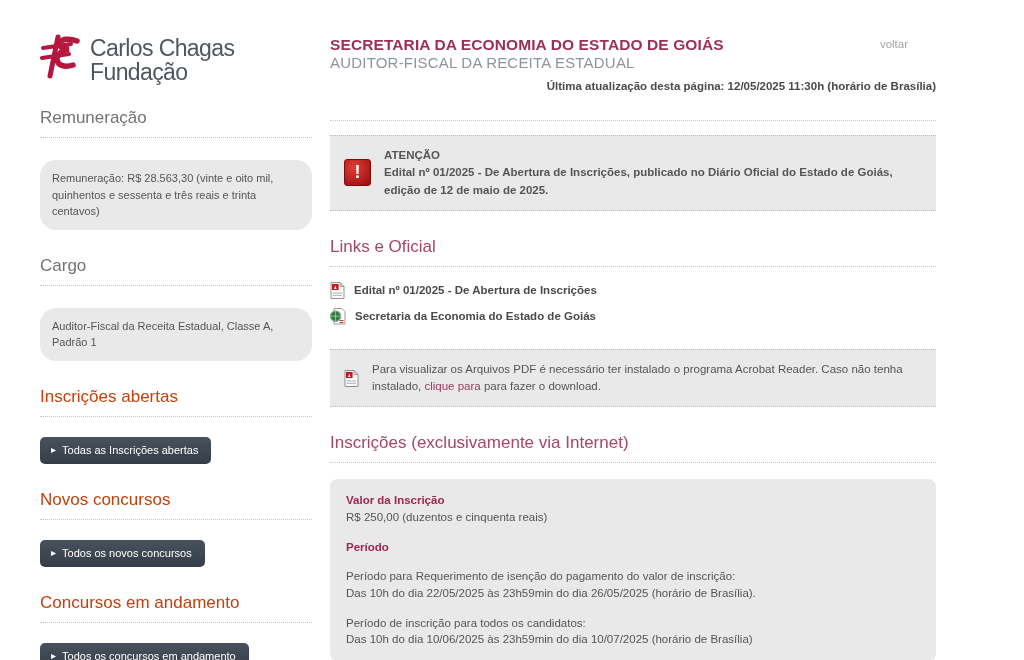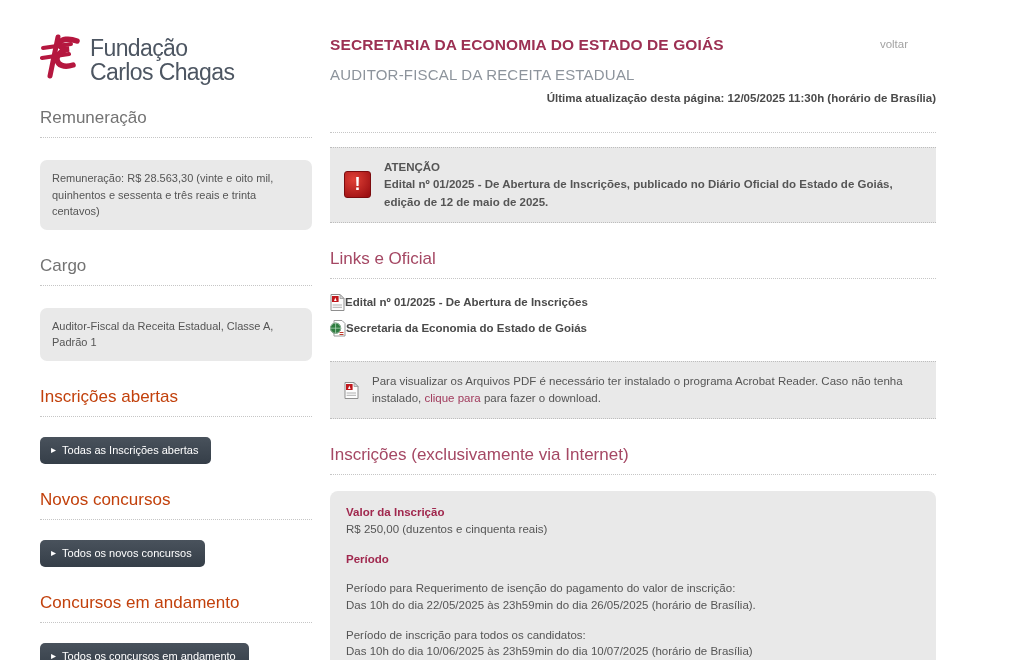--- a/index.html
+++ b/index.html
@@ -8,49 +8,49 @@
   #page { position:relative; width:1024px; height:660px; background:#fff; overflow:hidden; }
 
   
   .sidebar { position:absolute; left:40px; top:34px; width:272px; }
   .logo { display:flex; align-items:flex-start; cursor:pointer; }
   .logo-text { color:#4d5662; font-size:23px; line-height:24px; letter-spacing:-0.6px; margin-left:2px; margin-top:2px; }
   .side-heading { font-size:17px; font-weight:400; padding-bottom:9px; border-bottom:1px dotted #c6c6c6; }
   .crimson { color:#737373; }
   .grayhead { color:#c2410c; }
   .mt-lg { margin-top:26px; }
-  .side-box { background:#e9e9e9; border-radius:7px; padding:10px 12px; font-size:11px; color:#555;
+  .side-box { background:#e9e9e9; border-radius:16px; padding:10px 12px; font-size:11px; color:#555;
               line-height:1.5; margin-top:22px; }
   .dark-btn { display:inline-block; background:linear-gradient(#49525c,#353e48); color:#fff; font-size:11px;
               font-weight:normal; padding:7px 13px 8px 11px; border-radius:5px; border:none; margin-top:20px;
               cursor:pointer; font-family:"Liberation Sans", sans-serif; }
   .dark-btn::before { content:"▸"; margin-right:6px; font-size:10px; position:relative; top:-1px; }
   .link { color:#a03a5c; cursor:pointer; text-decoration:none; }
 
   
   .main { position:absolute; left:330px; top:36px; width:606px; }
   .page-title { color:#9c3053; font-size:15.5px; font-weight:bold; letter-spacing:0.1px; }
-  .page-subtitle { color:#8d949c; font-size:15px; margin-top:12px; letter-spacing:0.2px; }
+  .page-subtitle { color:#8d949c; font-size:15px; margin-top:0; letter-spacing:0.2px; }
   .back-link { position:absolute; right:28px; top:2px; color:#a3a3a3; font-size:11.5px; cursor:pointer;text-align:center; }
   .update-line { text-align:right; font-size:11.5px; font-weight:bold; color:#4a4a4a; margin-top:9px; }
   .dotted-sep { border-bottom:1px dotted #c6c6c6; margin-top:28px; }
 
   .note-box { background:#e9e9e9; border-top:1px dotted #bdbdbd; border-bottom:1px dotted #bdbdbd;
               margin-top:14px; padding:11px 14px; display:flex; gap:13px; align-items:center; }
   .warn-icon { width:27px; height:27px; flex:0 0 27px; border-radius:3px; border:1px solid #7c0c0f;
                background:radial-gradient(circle at 35% 30%, #e04036, #9c0f12 90%);
                color:#fff; font-weight:bold; font-size:18px; display:flex; align-items:center; justify-content:center; }
   .note-text { font-size:11.5px; color:#555; line-height:1.5; }
   .bold { font-weight:bold; }
 
   .section-heading { color:#a54864; font-size:17px; font-weight:400; padding-bottom:9px;
                      border-bottom:1px dotted #c6c6c6; margin-top:26px; }
 
   .file-links { margin-top:15px; }
-  .file-link { display:flex; align-items:center; margin-top:9px; font-size:11.5px; font-weight:bold;
+  .file-link { display:flex; align-items:center; gap:9px; margin-top:9px; font-size:11.5px; font-weight:bold;
                color:#4a4a4a; cursor:pointer; width:fit-content; }
 
   .round-box { background:#e9e9e9; border-radius:8px; padding:13px 16px; margin-top:16px;
                font-size:11.5px; color:#555; line-height:1.45; }
   .box-label { color:#a0284e; font-weight:bold; }
   .para { margin-top:13px; }
 
   .icon { display:inline-flex; flex:0 0 auto; }
 </style>
 </head>
@@ -65,22 +65,22 @@
         <svg width="48" height="52" viewBox="0 0 46 52">
           <g stroke="#b5173f" fill="none" stroke-linecap="round">
             <path d="M36 7 C18 0 11 15 28 15 C10 18 13 37 32 31" stroke-width="5.5"></path>
             <path d="M17 3 L9 42" stroke-width="5"></path>
             <path d="M2 14 L30 10" stroke-width="4"></path>
             <path d="M1 24 L28 20" stroke-width="4"></path>
           </g>
         </svg>
       </span>
       <div class="logo-text">
+        <div>Carlos Chagas</div>
         <div>Fundação</div>
-        <div>Carlos Chagas</div>
       </div>
     </div>
 
     <div class="side-heading crimson" style="margin-top:22px">Remuneração</div>
     <div class="side-box">Remuneração: R$ 28.563,30 (vinte e oito mil, quinhentos e sessenta e três reais e trinta centavos)</div>
 
     <div class="side-heading crimson mt-lg">Cargo</div>
     <div class="side-box">Auditor-Fiscal da Receita Estadual, Classe A, Padrão 1</div>
 
     <div class="side-heading grayhead mt-lg">Inscrições abertas</div>

